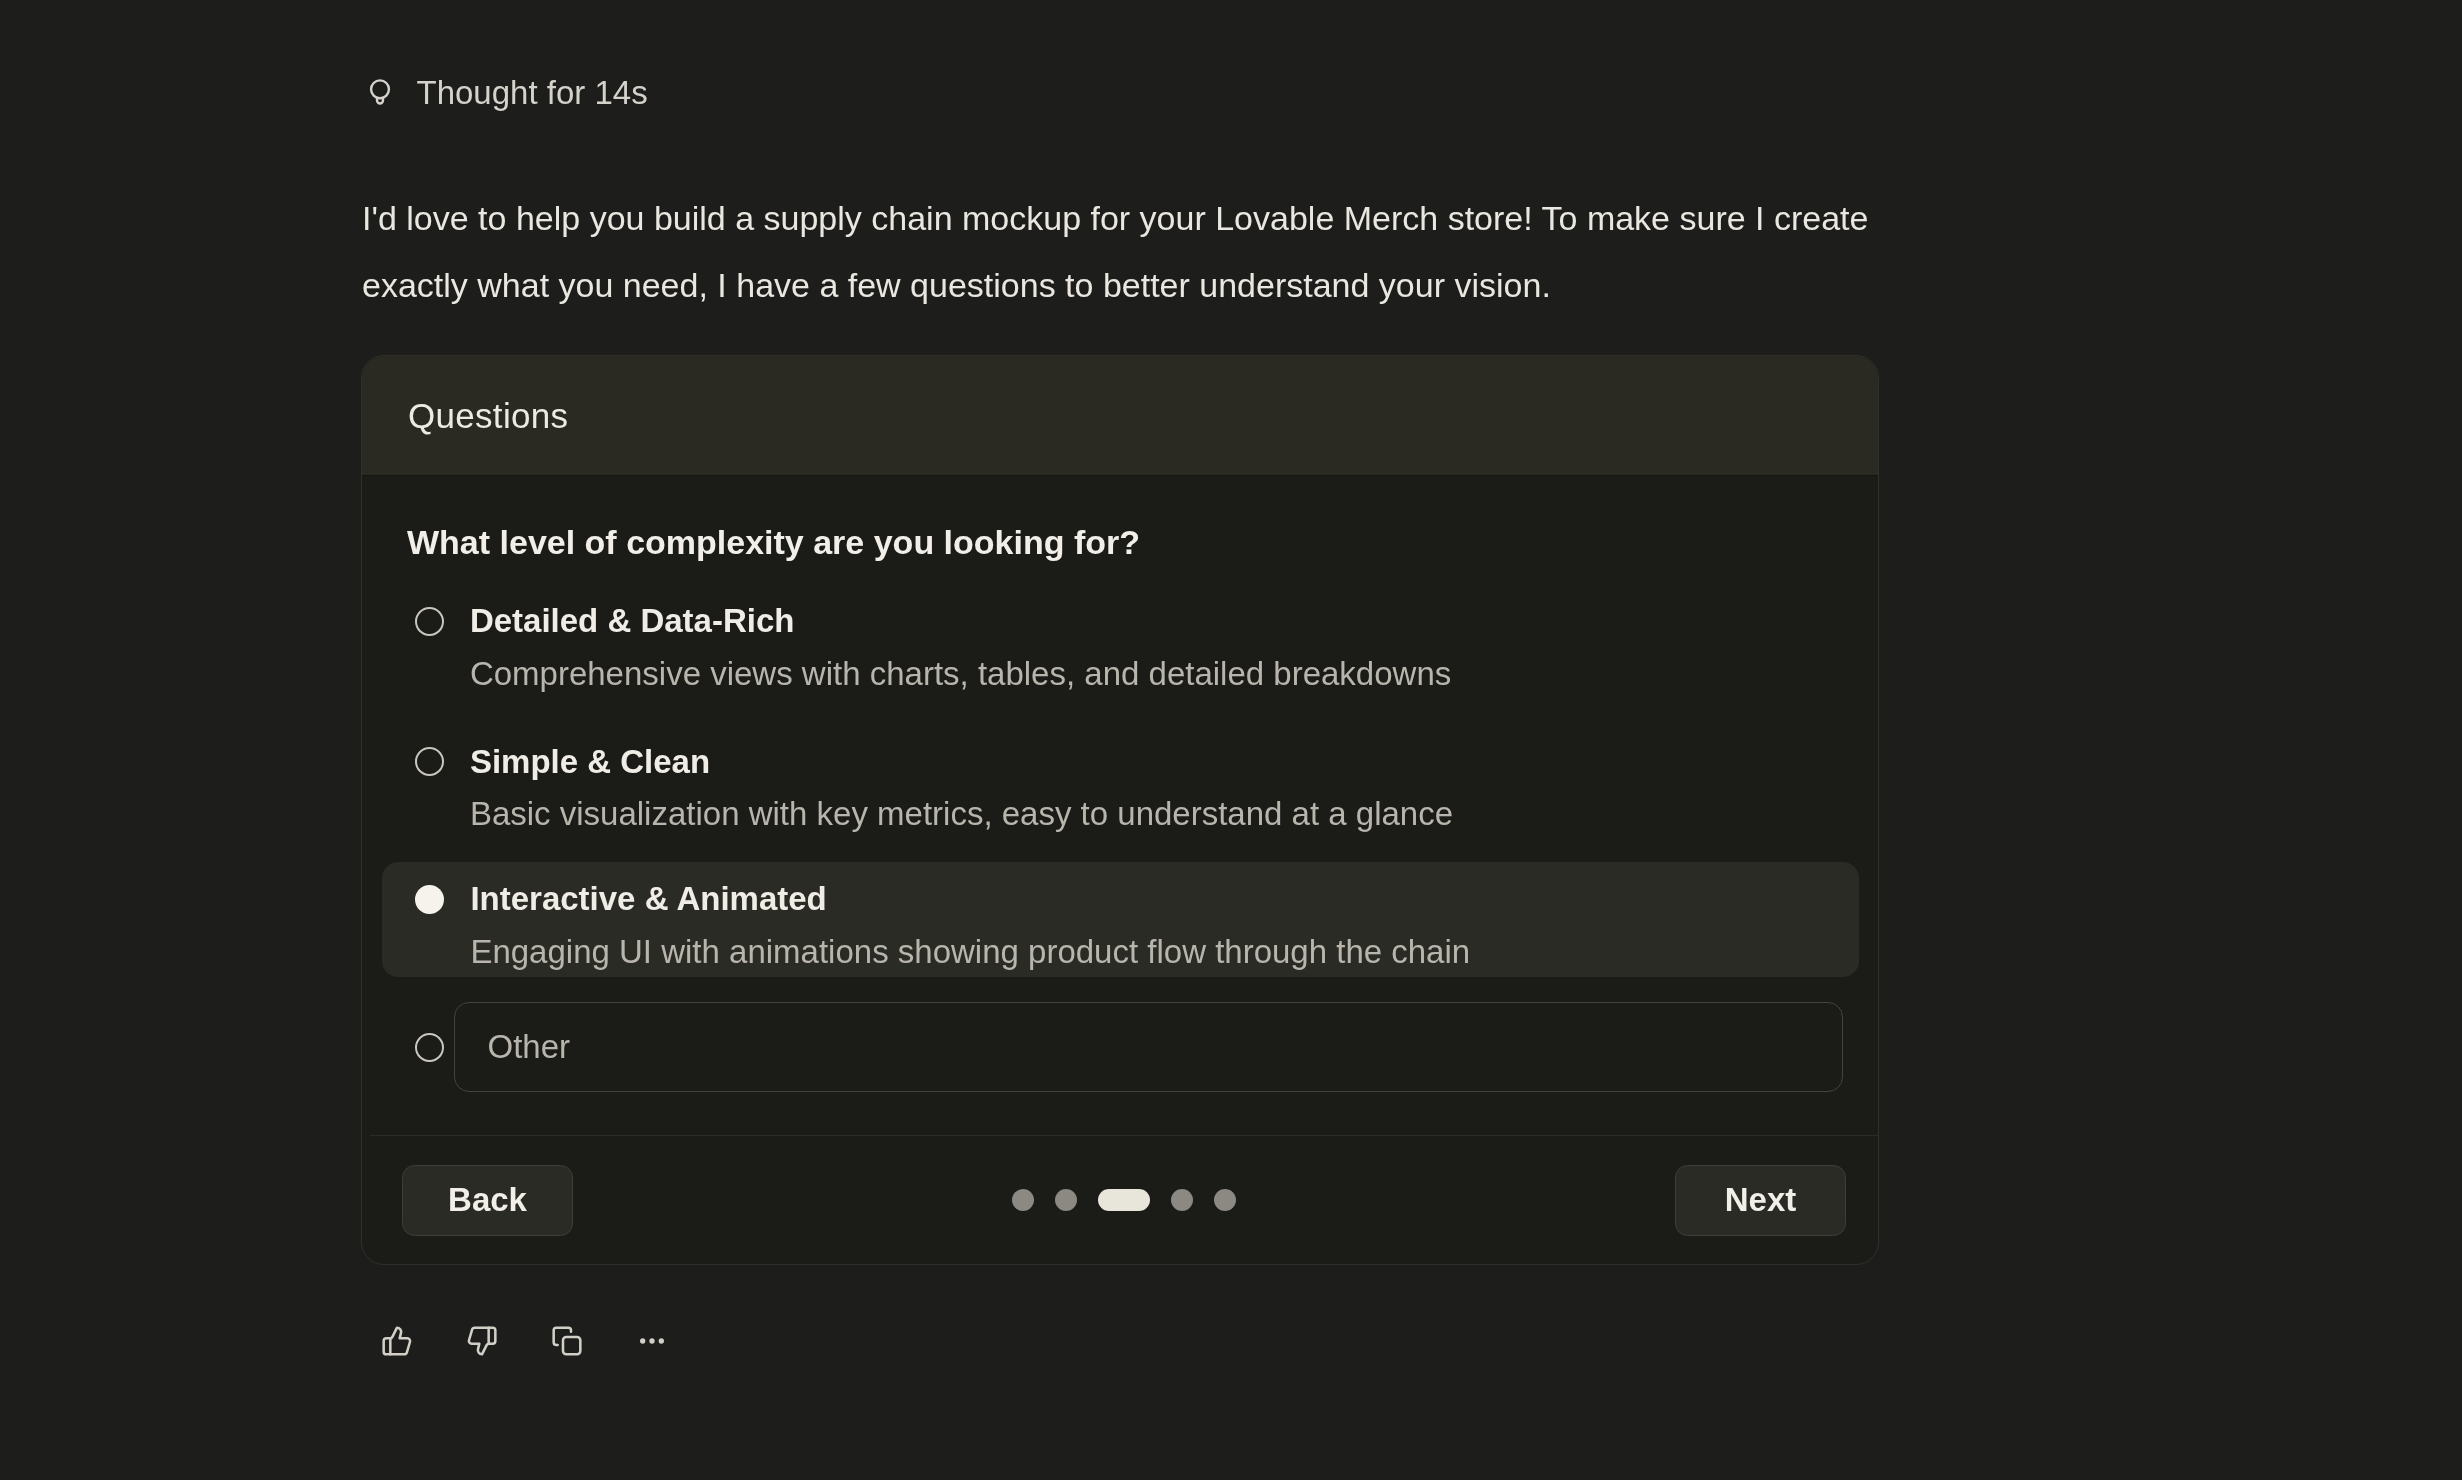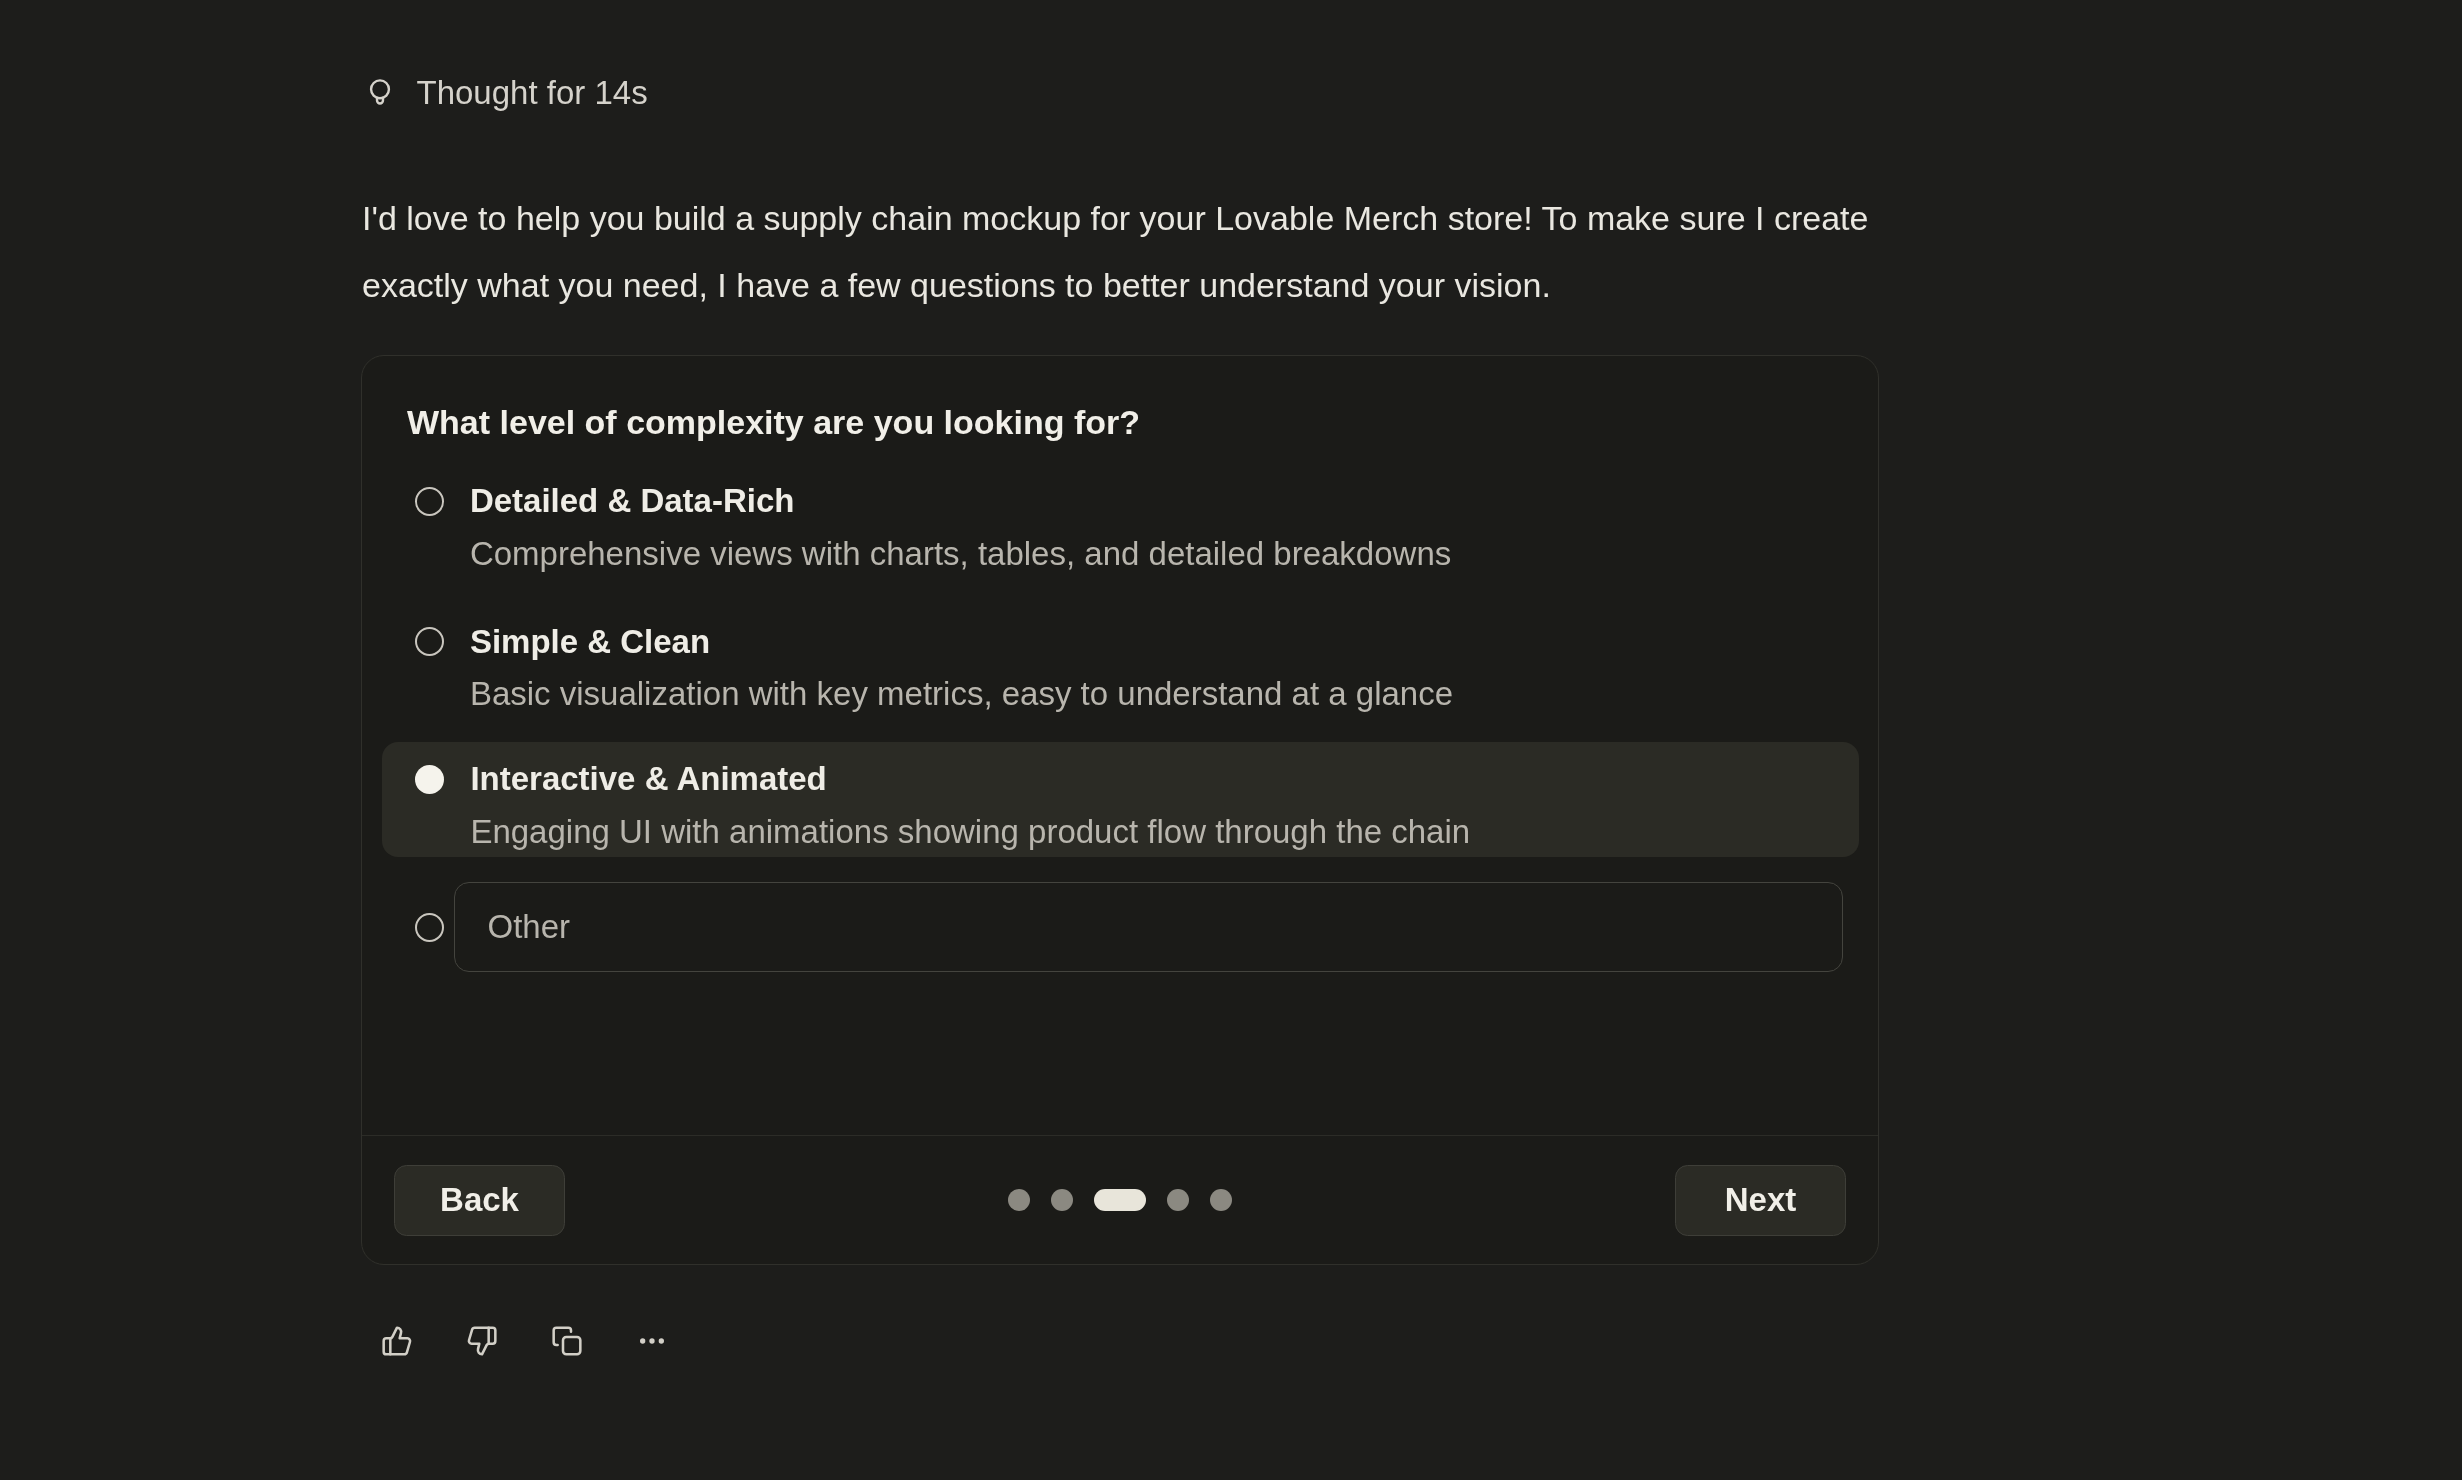--- a/index.html
+++ b/index.html
@@ -68,21 +68,21 @@
   .other-row { display:flex; align-items:center; gap:10px; padding-left:7.5px; margin-top:25px; }
   .other-input {
     flex:1; height:90px; margin-right:-9.8px;
     background:transparent; border:1.7px solid #44443e; border-radius:15px;
     padding:0 29px 0 33px; outline:none;
     font-family:inherit; font-size:33px; color:#e9e7e0;
   }
   .other-input::placeholder { color:#b8b5ad; opacity:1; }
 
   .card-footer {
-    position:absolute; left:0; right:0; bottom:0; height:129px;
+    position:absolute; left:8px; right:0; bottom:0; height:129px;
     border-top:1.1px solid #2c2c27;
     display:flex; align-items:center; justify-content:space-between;
     padding:0 32px;
   }
   .nav-btn {
     height:71px; min-width:171px; padding:0 40px;
     background:#2b2b25; border:1.1px solid #3e3e38; border-radius:12.6px;
     color:#f1efe8; font-family:inherit; font-size:33px; font-weight:600;
     display:flex; align-items:center; justify-content:center; cursor:pointer;
   }
@@ -113,20 +113,23 @@
     </svg>
     <span>Thought for 14s</span>
   </div>
 
   <div class="message">
     <div class="line">I'd love to help you build a supply chain mockup for your Lovable Merch store! To make sure I create</div>
     <div class="line">exactly what you need, I have a few questions to better understand your vision.</div>
   </div>
 
   <div class="card">
+    <div class="card-header">
+      <span>Questions</span>
+    </div>
 
     <div class="card-body">
       <div class="question">What level of complexity are you looking for?</div>
 
       <div class="option second">
         <span class="radio"></span>
         <span class="texts">
           <span class="opt-label" style="display:block">Detailed &amp; Data-Rich</span>
           <span class="opt-desc" style="display:block">Comprehensive views with charts, tables, and detailed breakdowns</span>
         </span>

